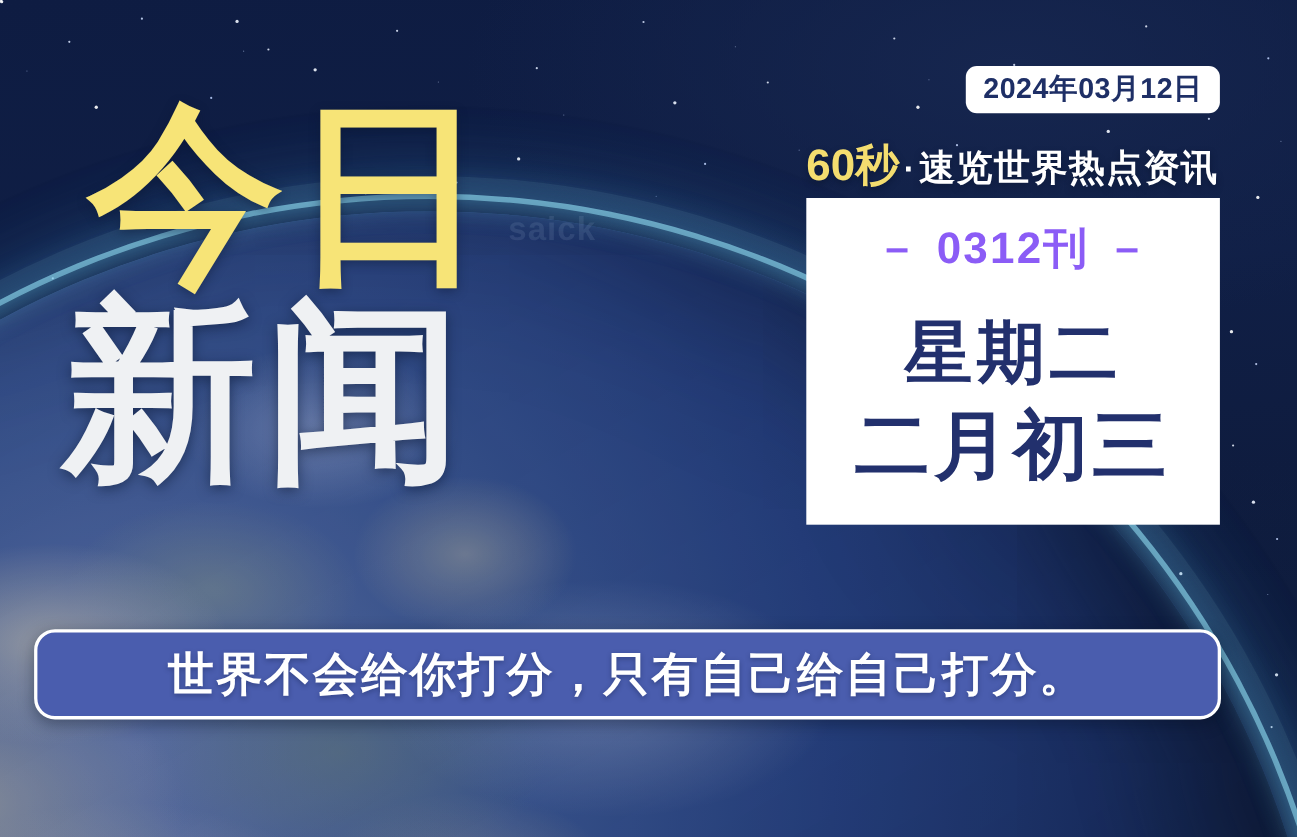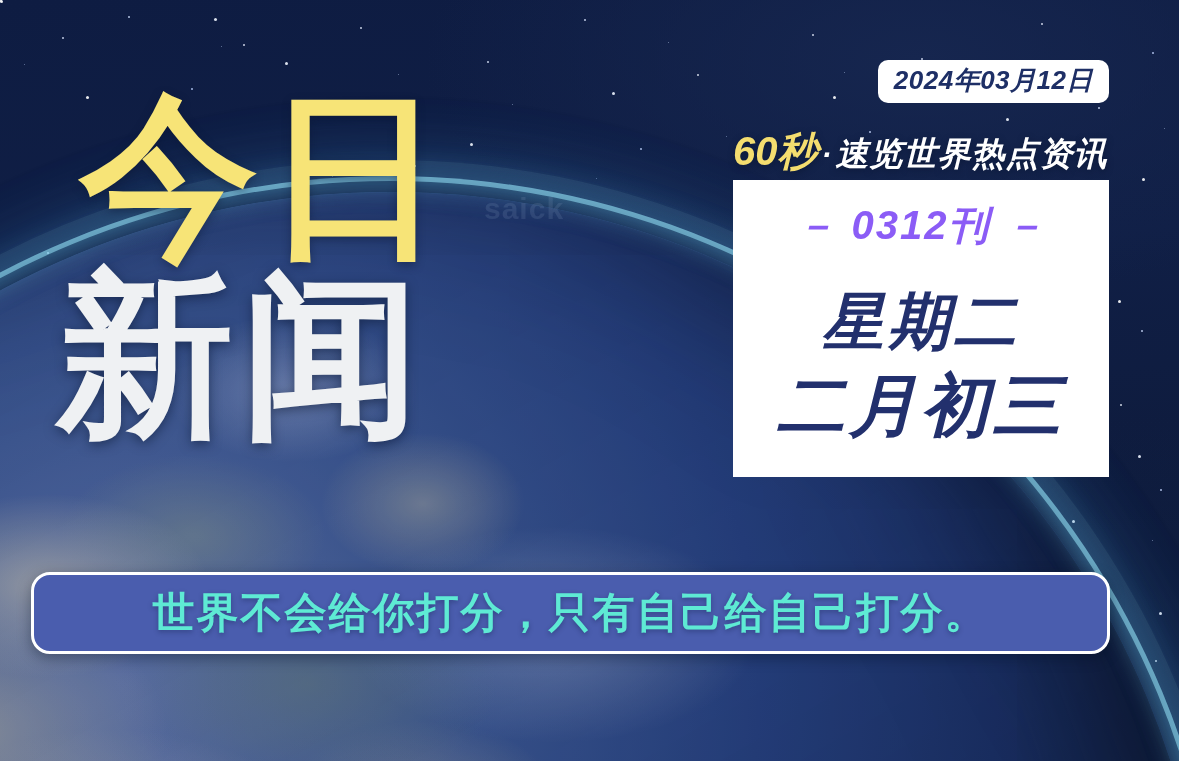--- a/index.html
+++ b/index.html
@@ -152,21 +152,21 @@
     border-radius: 50%;
     box-shadow:
       inset 0 0 40px 14px rgba(120,200,235,.20),
       0 0 54px 14px rgba(70,150,210,.14);
     pointer-events: none;
   }
 
   
   .watermark {
     position: absolute;
-    left: 484px;
+    left: 462px;
     top: 192px;
     font-size: 30px;
     font-weight: 700;
     letter-spacing: 1px;
     color: rgba(168,190,226,.13);
     user-select: none;
     white-space: nowrap;
   }
 
   
@@ -195,21 +195,20 @@
     margin-top: 8px;
     text-shadow: 0 3px 12px rgba(10,22,50,.55);
   }
 
   
   .right-col {
     position: absolute;
     left: 733px;
     top: 60px;
     width: 376px;
-    font-style: italic;
   }
 
   .date-badge {
     display: inline-block;
     background: #ffffff;
     color: #1e2f66;
     font-weight: 700;
     font-size: 26px;
     letter-spacing: .5px;
     padding: 4px 16px 6px 16px;
@@ -292,21 +291,21 @@
     box-sizing: border-box;
     background: #4a5dae;
     border: 3px solid #ffffff;
     border-radius: 19px;
     display: flex;
     align-items: center;
     justify-content: center;
     box-shadow: 0 4px 14px rgba(6,14,34,.40);
   }
   .quote-text {
-    color: #5eead4;
+    color: #ffffff;
     font-size: 42px;
     font-weight: 700;
     letter-spacing: 2px;
     white-space: nowrap;
     text-shadow: 0 2px 5px rgba(12,24,58,.35);
   }
 </style>
 </head>
 <body>
 

